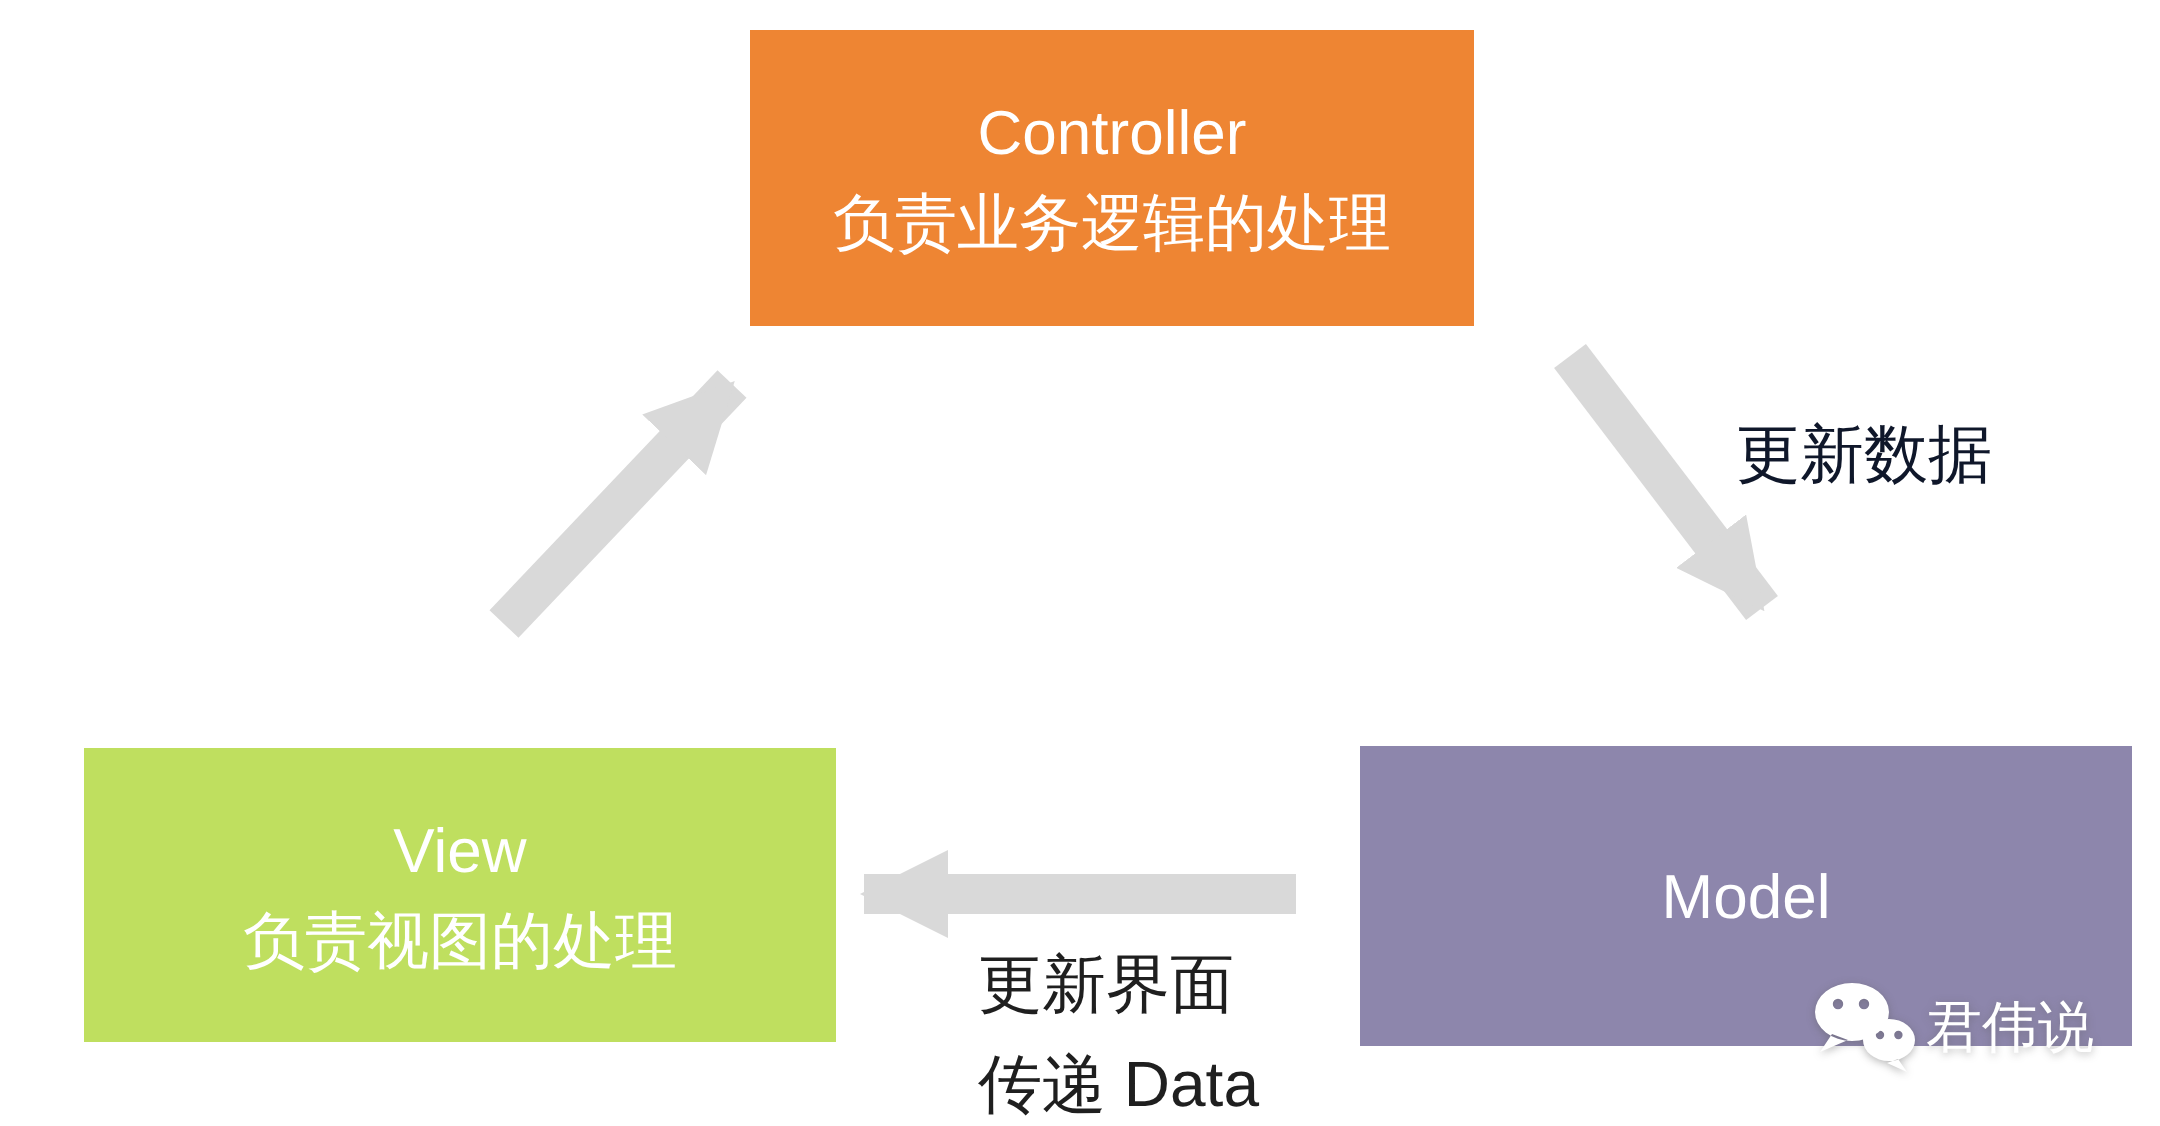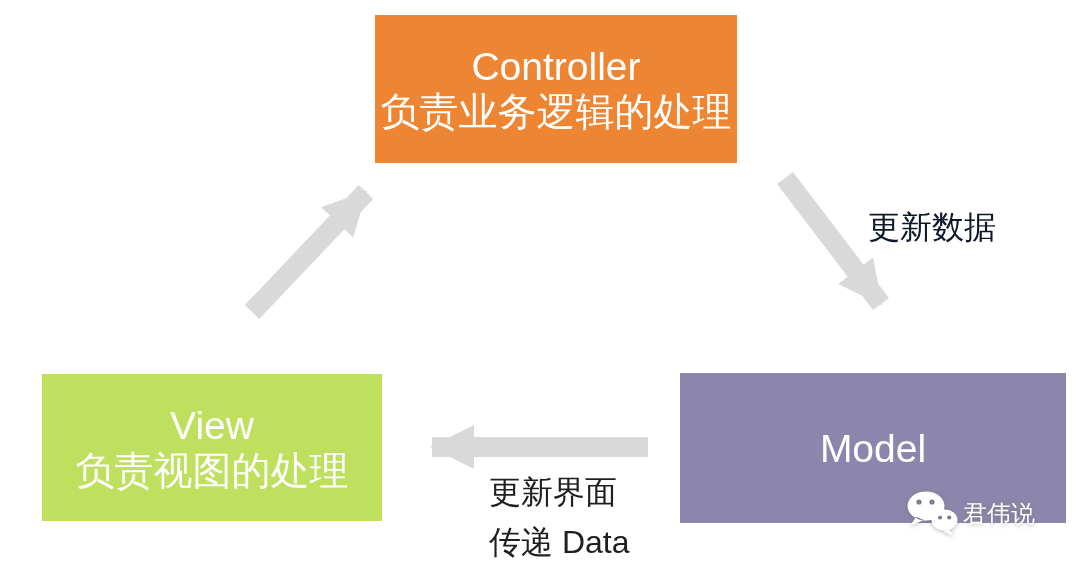--- a/index.html
+++ b/index.html
@@ -12,25 +12,25 @@
     font-family: "Liberation Sans", "DejaVu Sans", sans-serif;
   }
   .node {
     position: absolute;
     display: flex;
     flex-direction: column;
     align-items: center;
     justify-content: center;
     color: #ffffff;
     text-align: center;
-    font-size: 39px;
+    font-size: 31px;
     line-height: 45px;
   }
   .node-controller { left: 375px; top: 15px;  width: 362px; height: 148px; }
-  .node-view       { left: 42px;  top: 374px; width: 340px; height: 147px; }
+  .node-view       { left: 42px;  top: 374px; width: 376px; height: 147px; }
   .node-model      { left: 680px; top: 373px; width: 386px; height: 150px; }
 
   .arrows {
     position: absolute;
     left: 0; top: 0;
     width: 1080px; height: 563px;
     pointer-events: none;
   }
 
   .edge-label {
@@ -43,21 +43,21 @@
   .edge-label-updatedata { left: 868px; top: 203px; }
   .edge-label-updateui   { left: 489px; top: 467px; line-height: 50px; }
 
   .watermark {
     position: absolute;
     left: 906px; top: 491px;
     display: flex;
     align-items: center;
     gap: 5px;
     color: #ffffff;
-    font-size: 24px;
+    font-size: 28px;
     filter: drop-shadow(0 1px 2px rgba(90,90,90,0.45));
   }
   .watermark svg { display: block; }
 </style>
 </head>
 <body>
 
 <div class="canvas" style="background-color: rgb(255, 255, 255);">
 
   <div class="node node-controller" style="background-color: rgb(238, 133, 51);">

